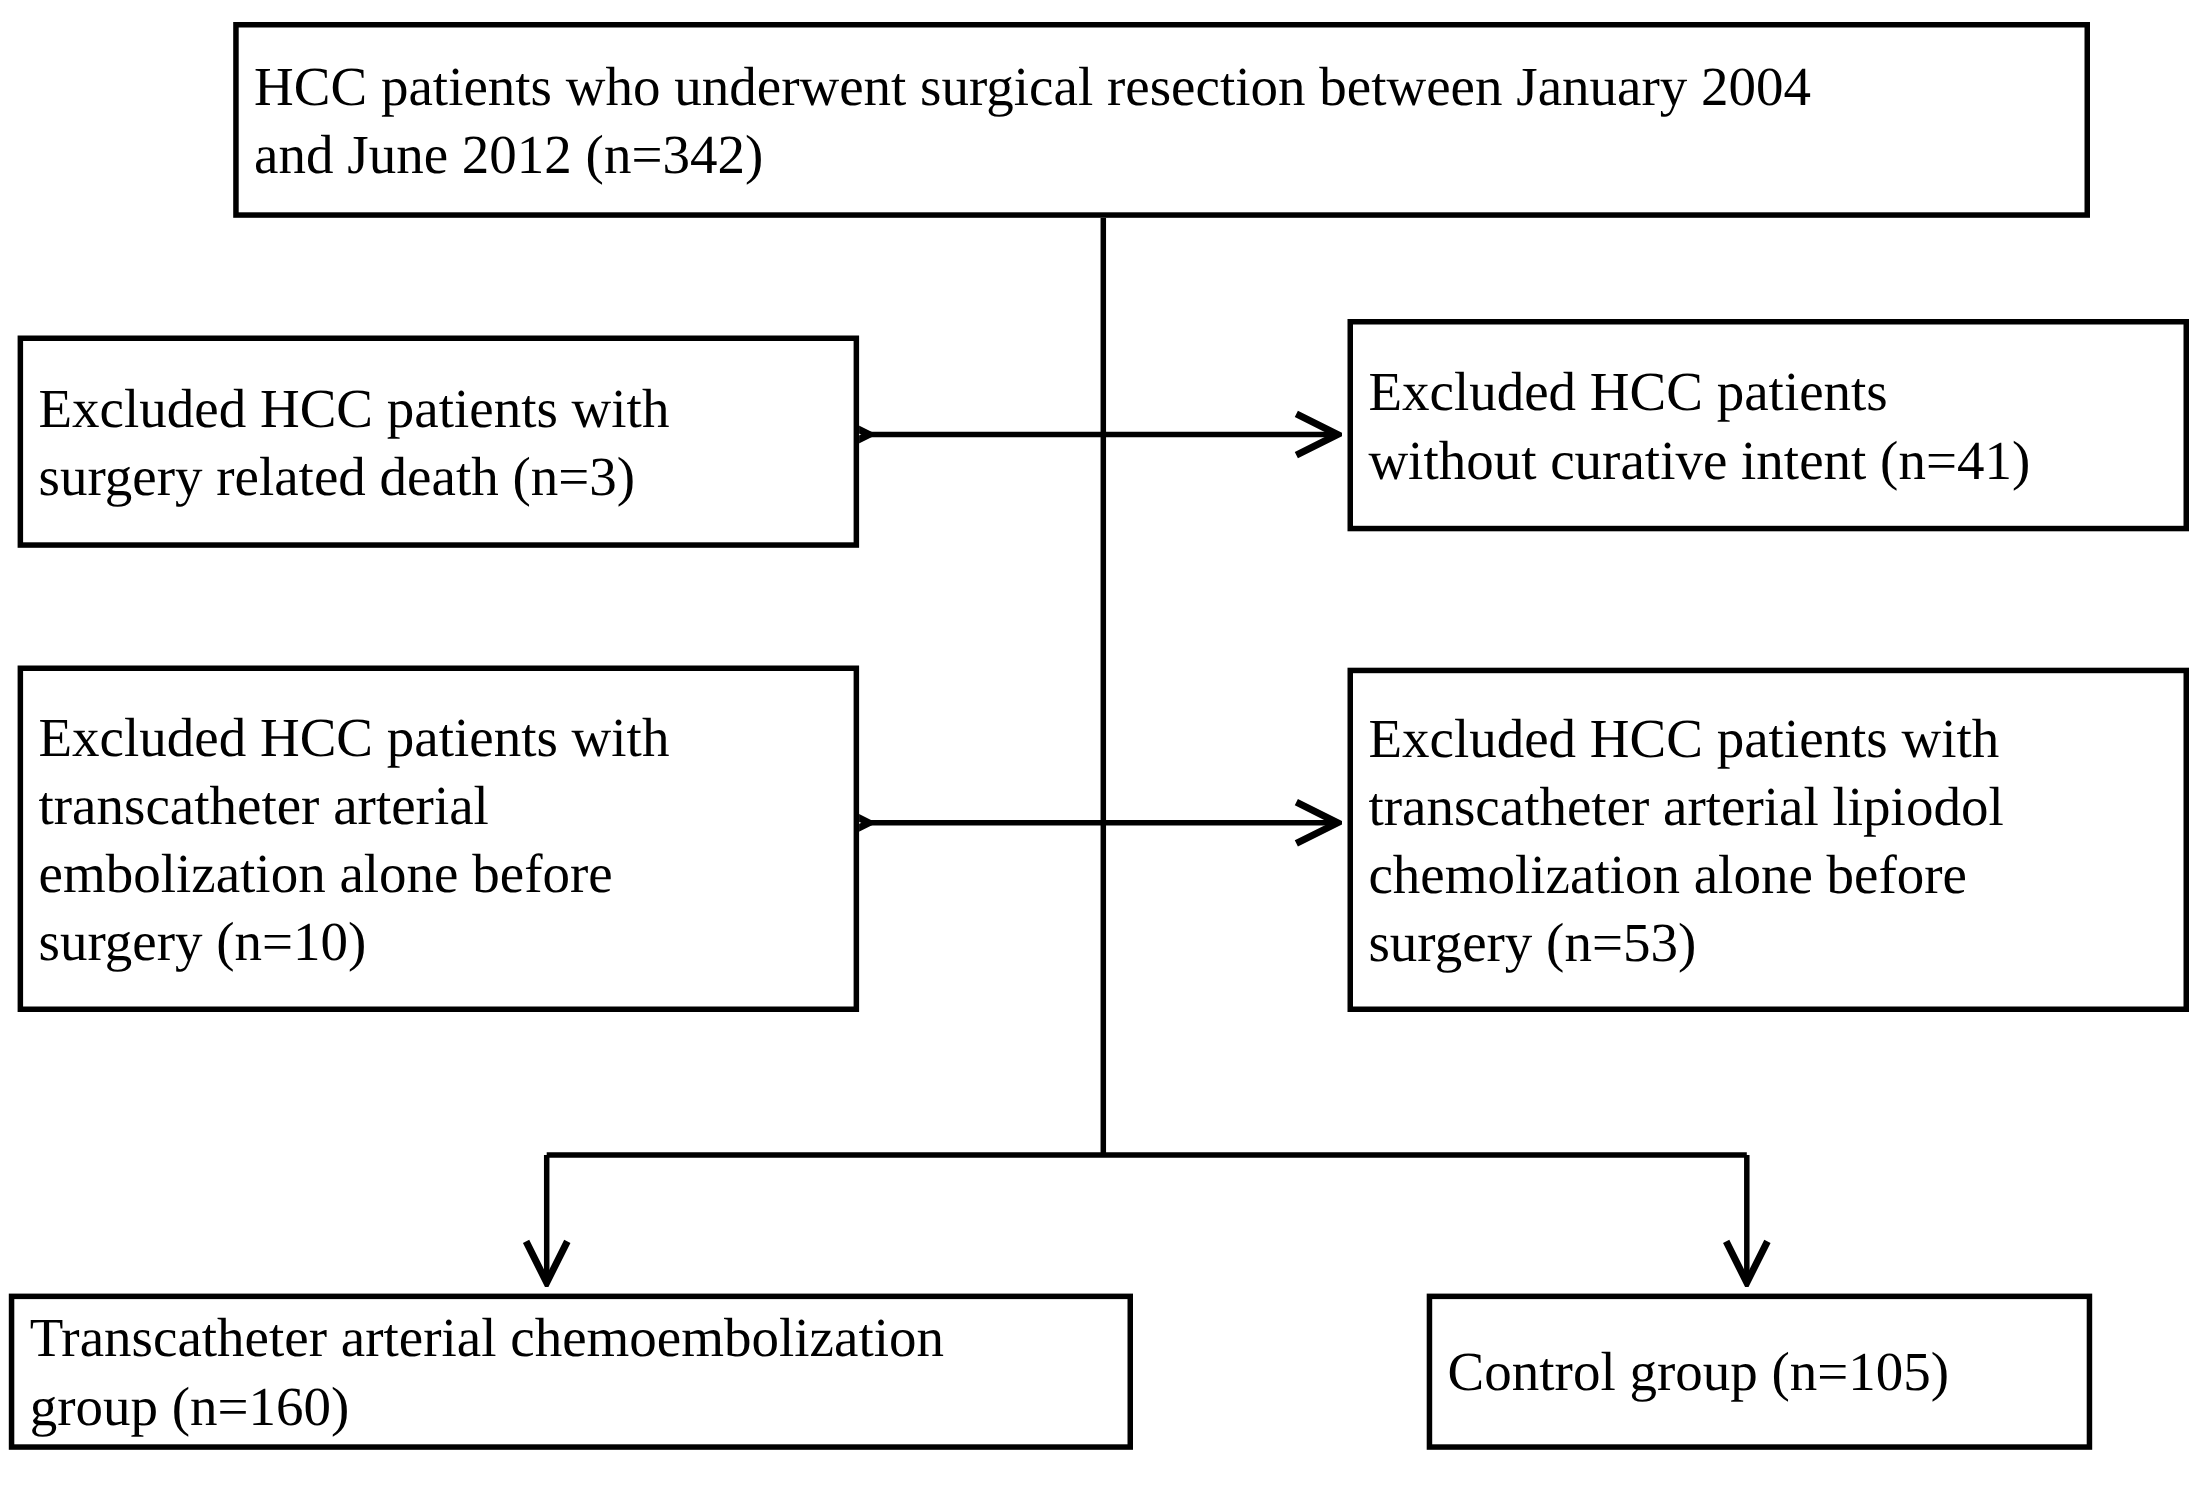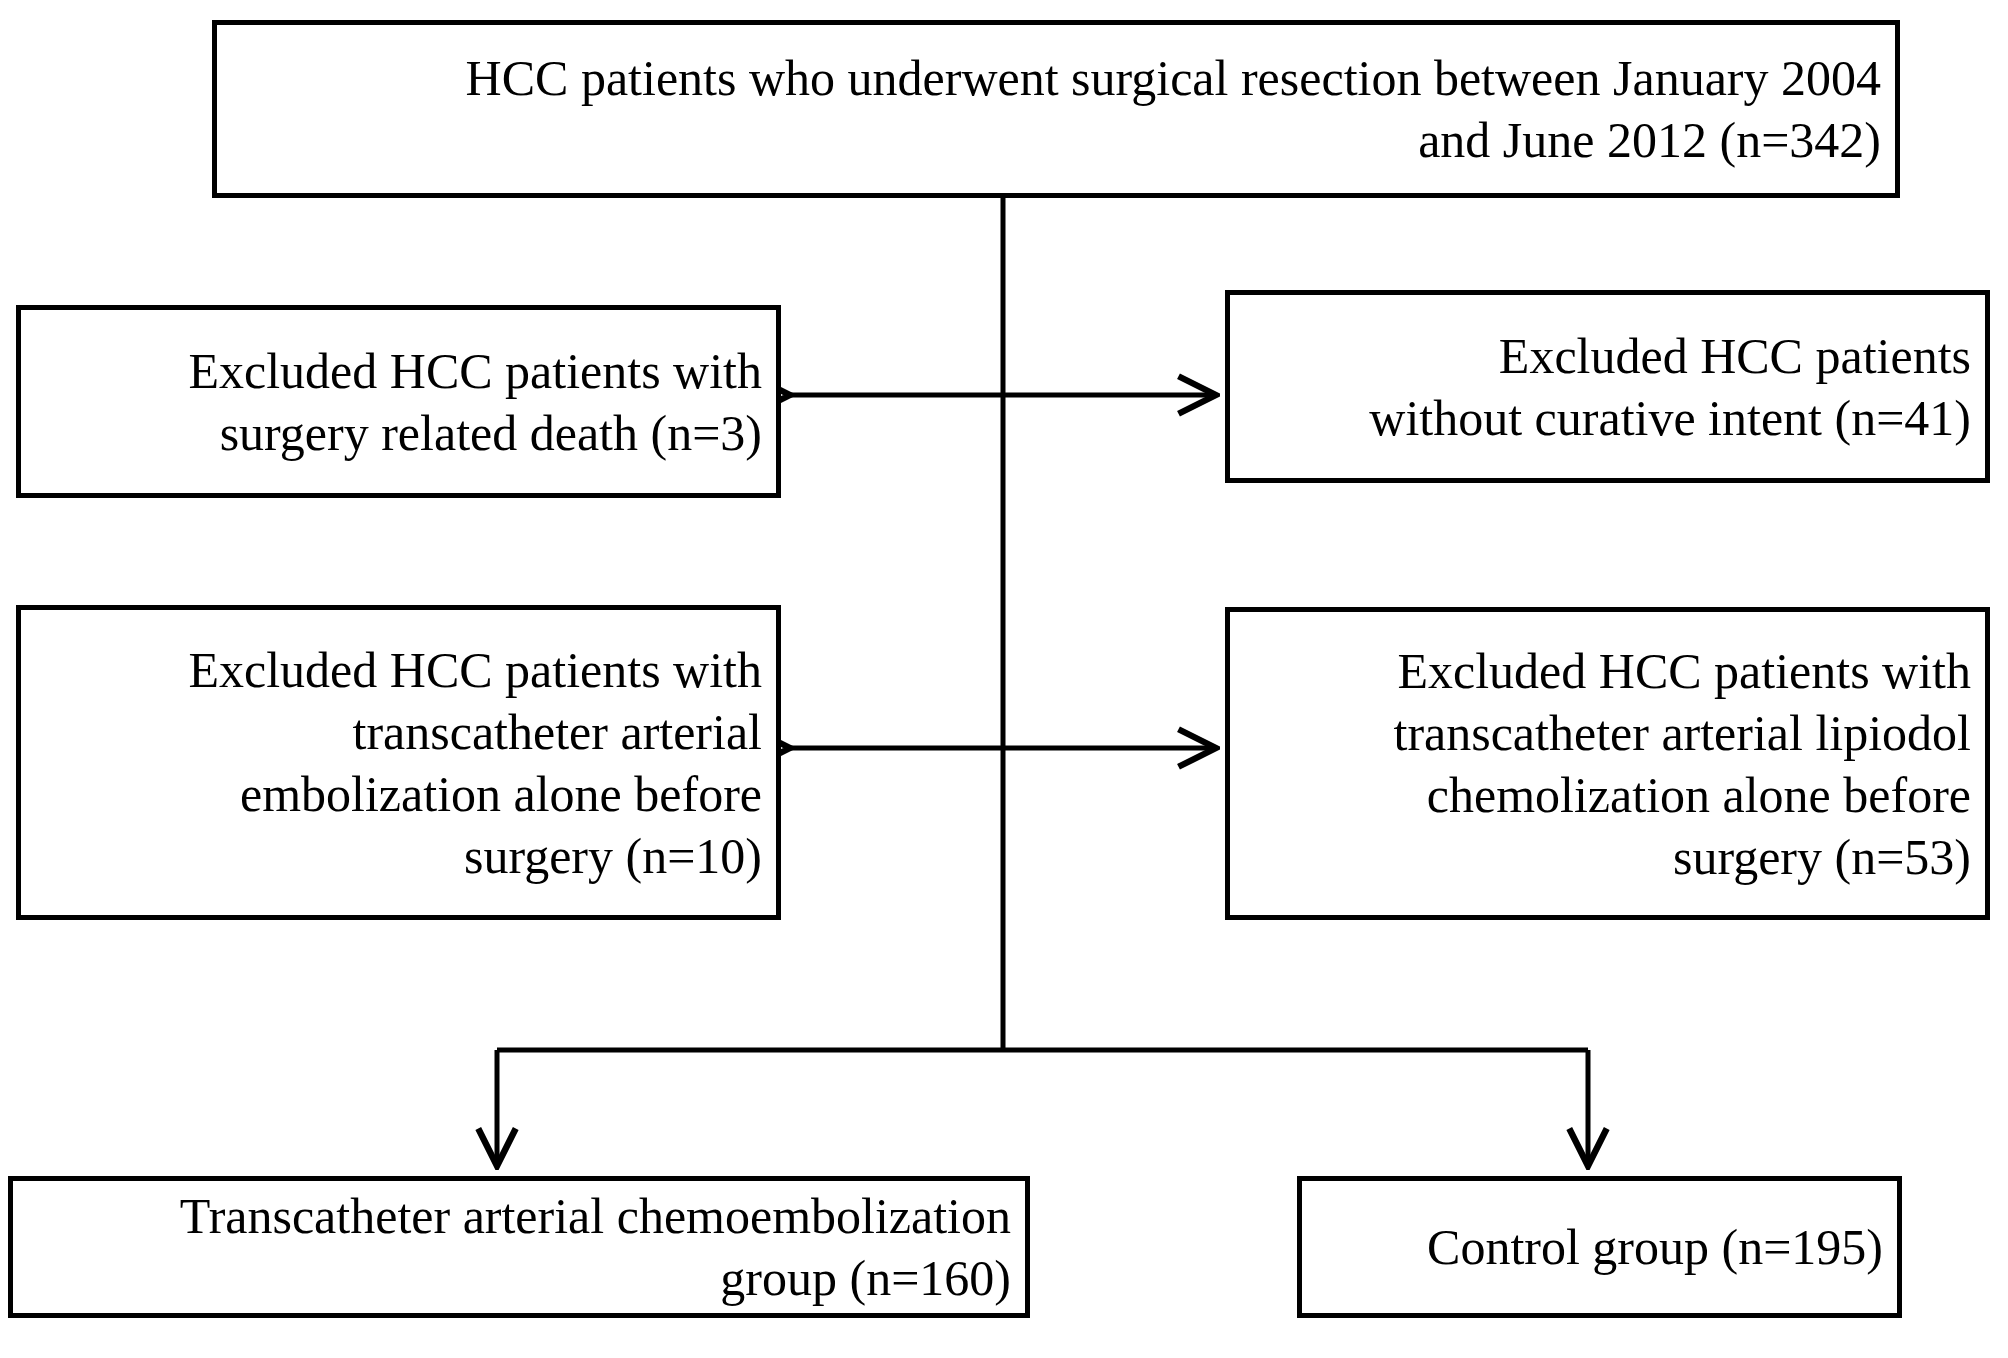--- a/index.html
+++ b/index.html
@@ -20,21 +20,21 @@
     overflow: hidden;
   }
   .node-box {
     position: absolute;
     box-sizing: border-box;
     border: 5px solid #000000;
     background: #ffffff;
     display: flex;
     align-items: center;
     justify-content: center;
-    text-align: right;
+    text-align: left;
     line-height: 1.24;
     font-size: 50px;
     padding: 4px 14px;
     z-index: 3;
   }
   .node-text {
     display: block;
     width: 100%;
     white-space: pre-line;
   }
@@ -124,16 +124,16 @@
 chemolization alone before
 surgery (n=53)</span>
   </div>
 
   <div class="node-box" id="box-tace-group">
     <span class="node-text">Transcatheter arterial chemoembolization
 group (n=160)</span>
   </div>
 
   <div class="node-box" id="box-control">
-    <span class="node-text">Control group (n=195)</span>
+    <span class="node-text">Control group (n=105)</span>
   </div>
 
 </div>
 
 </body></html>

